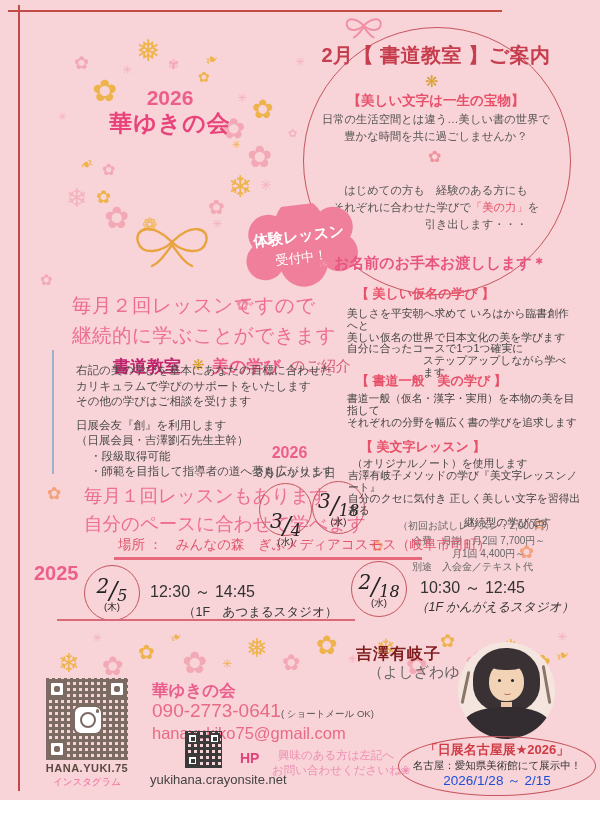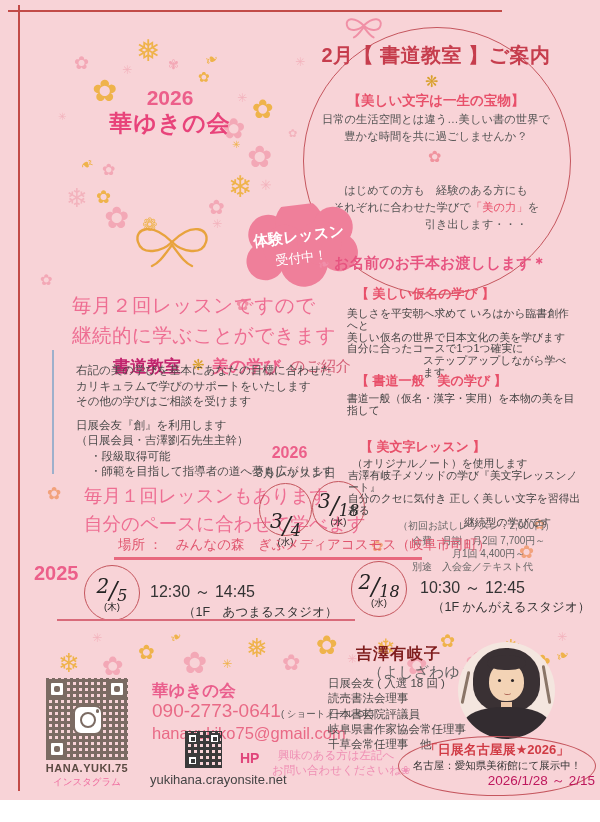--- a/index.html
+++ b/index.html
@@ -211,20 +211,21 @@
   <div class="abs ltitle" style="left:356px;top:285px;text-align:center;">【 美しい仮名の学び 】</div>
   <div class="abs lbody" style="left:347px;top:308px;width:230px;">
     <div>美しさを平安朝へ求めて いろはから臨書創作へと</div>
     <div>美しい仮名の世界で日本文化の美を学びます</div>
     <div>自分に合ったコースで1つ1つ確実に</div>
     <div style="padding-left:76px;">ステップアップしながら学べます</div>
   </div>
   <div class="abs ltitle" style="left:356px;top:372px;">【 書道一般　美の学び 】</div>
   <div class="abs lbody" style="left:347px;top:393px;width:235px;">
     <div>書道一般（仮名・漢字・実用）を本物の美を目指して</div>
+    <div>それぞれの分野を幅広く書の学びを追求します</div>
   </div>
   <div class="abs ltitle" style="left:360px;top:438px;">【 美文字レッスン 】</div>
   <div class="abs lbody" style="left:348px;top:458px;width:235px;">
     <div style="padding-left:4px;">（オリジナルノート）を使用します</div>
     <div>吉澤有岐子メソッドの学び『美文字レッスンノート』</div>
     <div>自分のクセに気付き 正しく美しい文字を習得出来る</div>
     <div style="padding-left:116px;">継続型の学びです</div>
   </div>
 
   <div class="abs" style="left:398px;top:519px;font-size:10px;color:#666;">（初回お試しレッスン：2,000円）</div>
@@ -240,21 +241,21 @@
     <div style="margin-top:8px;"><span class="dm">2</span><span class="ds">/</span><span class="dd">5</span></div>
     <div class="dw">(木)</div>
   </div>
   <div class="abs" style="left:150px;top:582px;font-size:16px;color:#333;">12:30 ～ 14:45</div>
   <div class="abs" style="left:183px;top:604px;font-size:12.5px;color:#333;">（1F　あつまるスタジオ）</div>
   <div class="abs datec datebig" style="left:351px;top:561px;">
     <div style="margin-top:8px;"><span class="dm">2</span><span class="ds">/</span><span class="dd">18</span></div>
     <div class="dw">(水)</div>
   </div>
   <div class="abs" style="left:420px;top:578px;font-size:16px;color:#333;">10:30 ～ 12:45</div>
-  <div class="abs" style="left:432px;top:599px;font-size:12.5px;color:#333;">（1F かんがえるスタジオ）</div>
+  <div class="abs" style="left:416px;top:599px;font-size:12.5px;color:#333;font-style:italic;">（1F かんがえるスタジオ）</div>
   <div class="abs" style="left:57px;top:619px;width:298px;height:2px;background:#d96a7a;"></div>
 
   <div class="abs qr rq" style="left:46px;top:678px;width:82px;height:82px;color:#7b6b63;">
     <div class="qm tl"></div>
       <div class="qm tr"></div>
       <div class="qm bl"></div>
     <div class="iglogo"></div>
   </div>
   <div class="abs ctr" style="left:36px;top:762px;width:102px;font-size:11px;font-weight:bold;color:#5a4a42;letter-spacing:.5px;">HANA.YUKI.75</div>
   <div class="abs ctr" style="left:36px;top:776px;width:102px;font-size:9.5px;color:#ef6da0;">インスタグラム</div>
@@ -269,39 +270,32 @@
       <div class="qm bl"></div>
   </div>
   <div class="abs" style="left:240px;top:750px;font-size:14px;font-weight:bold;color:#e0447a;">HP</div>
   <div class="abs" style="left:150px;top:772px;font-size:13px;color:#444;">yukihana.crayonsite.net</div>
 
   <div class="abs" style="left:278px;top:748px;font-size:11.5px;color:#ef8fb4;">興味のある方は左記へ</div>
   <div class="abs" style="left:272px;top:763px;font-size:11.5px;color:#ef8fb4;">お問い合わせくださいね❀</div>
 
   <div class="abs" style="left:356px;top:644px;font-size:16px;font-weight:bold;color:#7f1d1d;letter-spacing:1px;">吉澤有岐子</div>
   <div class="abs" style="left:368px;top:663px;font-size:15px;color:#666;">（よしざわゆきこ）</div>
-  <div class="abs" style="left:328px;top:676px;font-size:11.5px;line-height:15.3px;color:#4a4a4a;">
-    <div>日展会友 ( 入選 18 回 )</div>
-    <div>読売書法会理事</div>
-    <div>日本書芸院評議員</div>
-    <div>岐阜県書作家協会常任理事</div>
-    <div>千草会常任理事　他</div>
-  </div>
 
   <div class="abs photo">
     <div class="ph-mark1"></div>
       <div class="ph-mark2"></div>
     <div class="ph-hair"></div>
     <div class="ph-neck"></div>
     <div class="ph-face"></div>
     <div class="ph-bangs"></div>
     <div class="ph-eye1"></div>
       <div class="ph-eye2"></div>
       <div class="ph-mouth"></div>
     <div class="ph-body"></div>
   </div>
 
   <div class="abs oval">
     <div class="abs ctr" style="left:0;top:4px;width:196px;font-size:13px;font-weight:bold;color:#d03a44;">「日展名古屋展★2026」</div>
     <div class="abs ctr" style="left:0;top:22px;width:196px;font-size:10.5px;color:#333;">名古屋：愛知県美術館にて展示中！</div>
-    <div class="abs ctr" style="left:0;top:35px;width:196px;font-size:13.5px;color:#be185d;text-align:right;">2026/1/28 ～ 2/15</div>
+    <div class="abs ctr" style="left:0;top:35px;width:196px;font-size:13.5px;color:#1d4ed8;">2026/1/28 ～ 2/15</div>
   </div>
 </div>
 
 </body></html>

